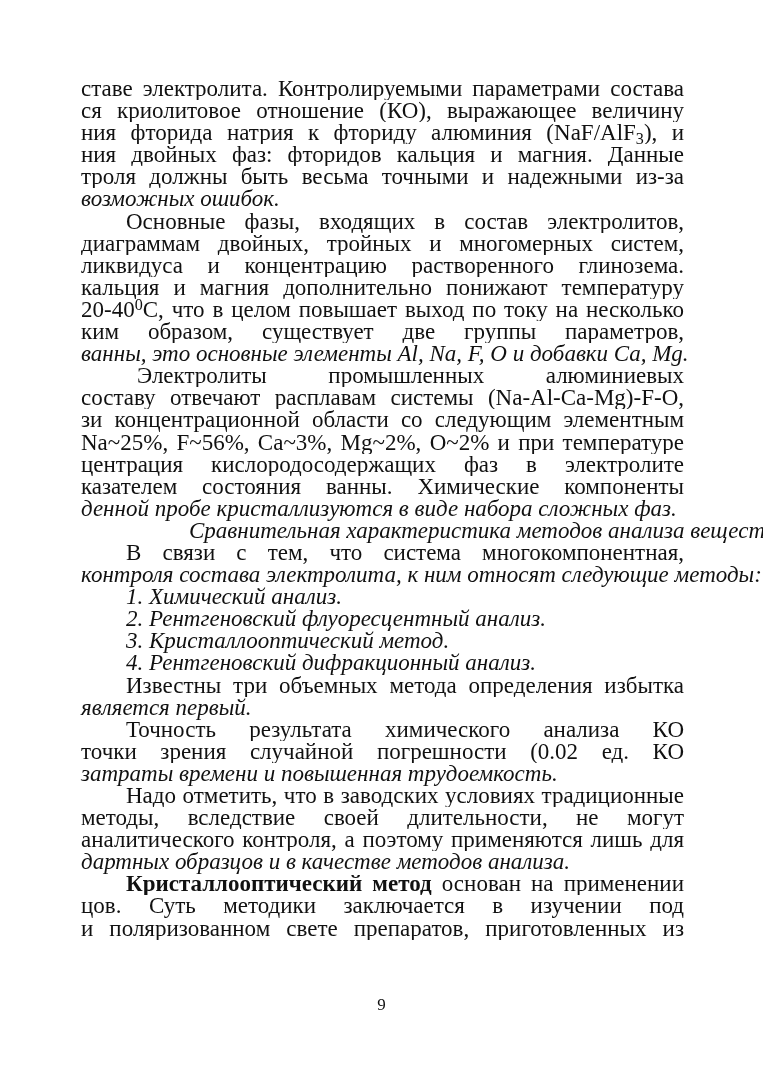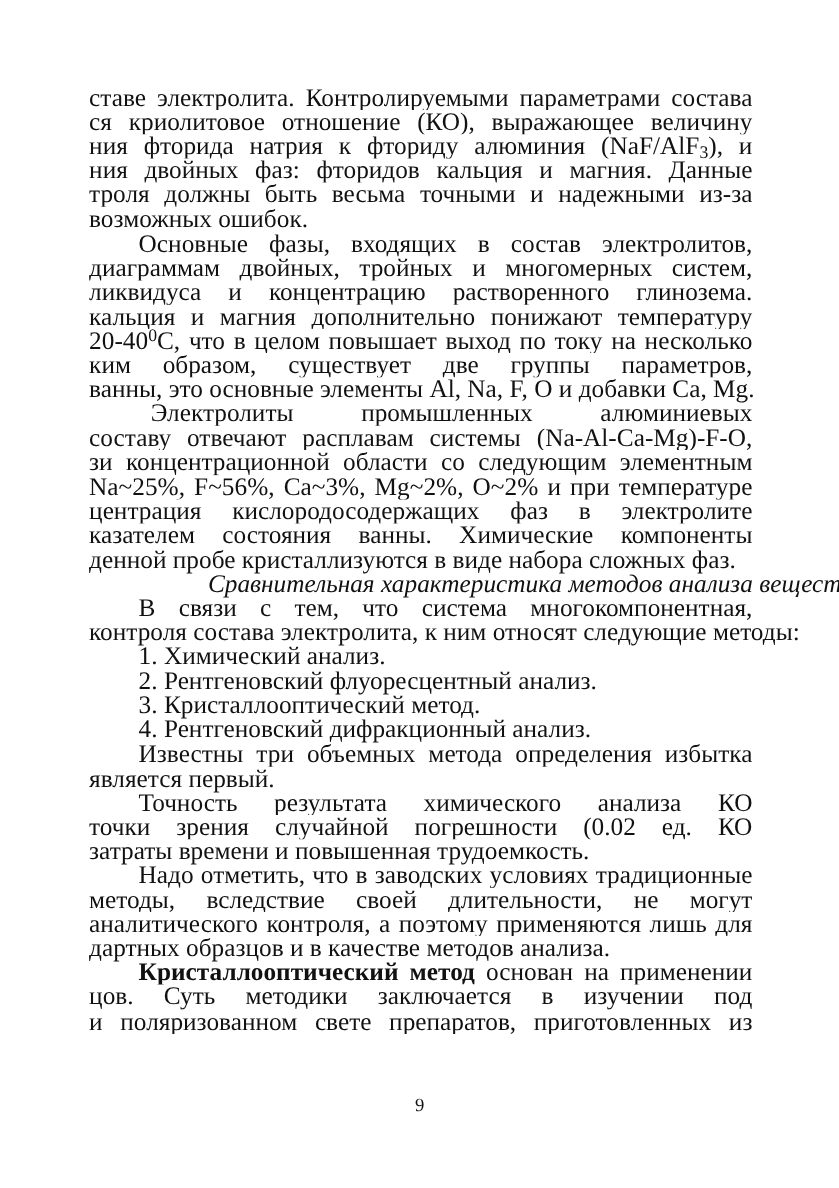--- a/index.html
+++ b/index.html
@@ -2,21 +2,21 @@
 <html><head>
 <meta charset="utf-8">
 <style>
   html, body { margin:0; padding:0; background:#ffffff; }
   body { width:763px; height:1080px; position:relative; overflow:hidden; }
   .page {
     position:absolute; left:81px; top:78px; width:603px;
     font-family:"Liberation Serif", serif; font-size:23px; line-height:22.1px;
     color:#111;
   }
-  .line { white-space:nowrap; height:22.1px; }
+  .line { white-space:nowrap; height:22.1px;font-style:italic; }
   .j { text-align:justify; text-align-last:justify; white-space:normal; height:22.1px; overflow:hidden; }
   .ind { padding-left:45px;font-family:Liberation Serif, serif; }
   .ind2 { padding-left:56px; }
   .heading { font-style:italic; padding-left:108px; }
   .li { padding-left:45px; }
   b { font-weight:bold; }
   sub { font-size:0.7em; vertical-align:-0.25em; line-height:0; }
   sup { font-size:0.7em; vertical-align:0.45em; line-height:0; }
   .pagenum {
     position:absolute; left:0; width:763px; top:995px; text-align:center;

